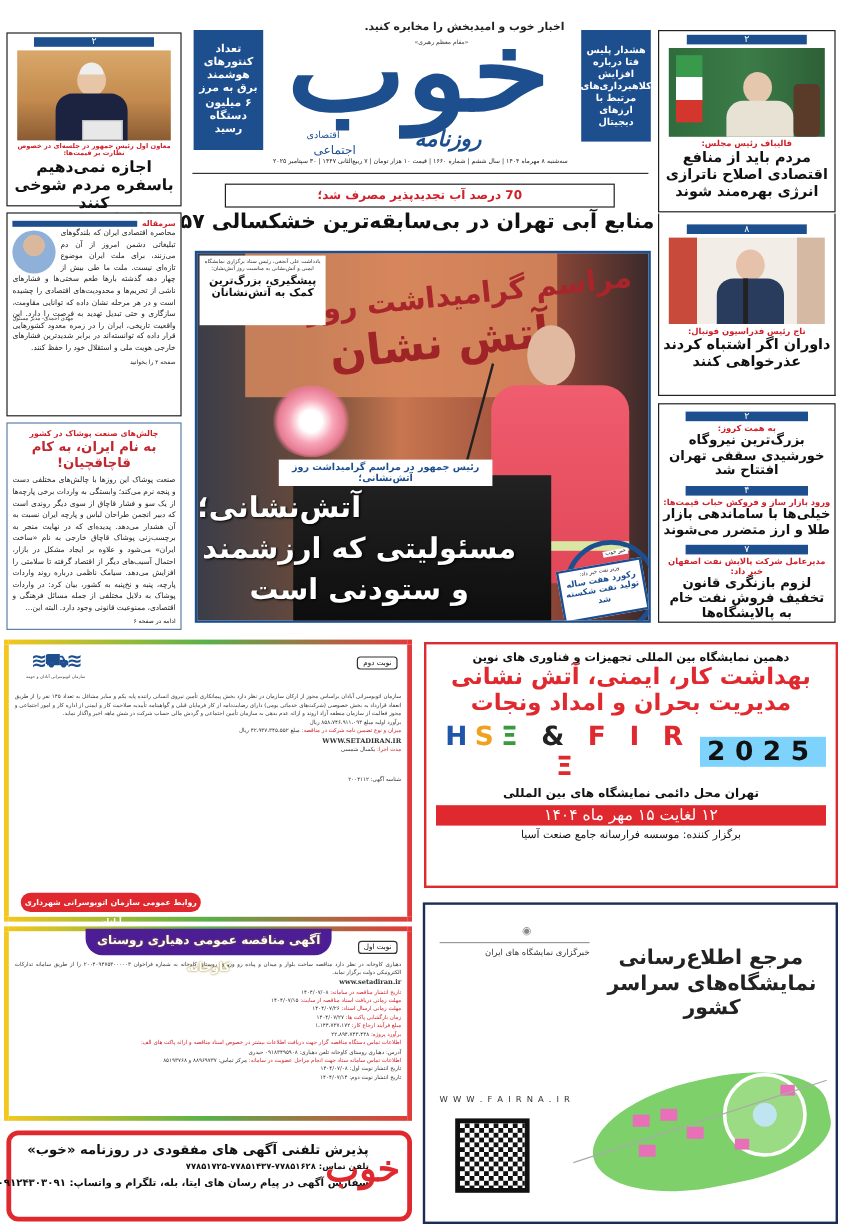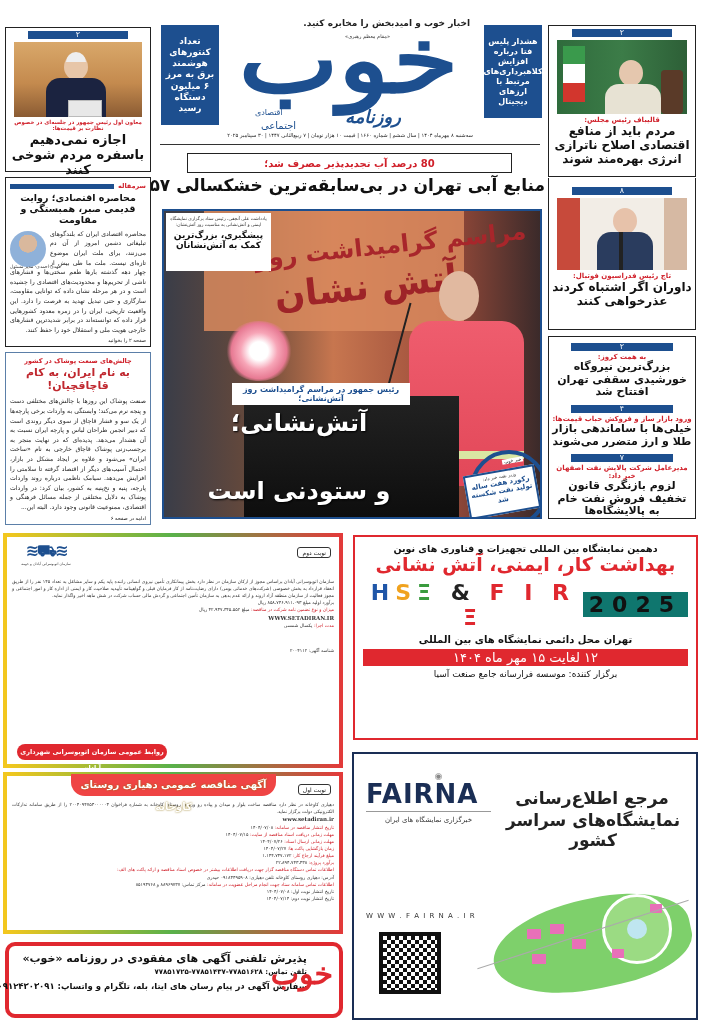--- a/index.html
+++ b/index.html
@@ -55,30 +55,29 @@
     <div style="position:absolute;left:6px;top:6px;width:22px;height:56px;background:linear-gradient(180deg,#3a9a4c 0 33%,#fff 33% 66%,#d2362d 66%)"></div>
     <div style="position:absolute;left:62px;top:20px;width:24px;height:26px;border-radius:50%;background:#e5c7ae"></div>
     <div style="position:absolute;left:48px;top:44px;width:56px;height:32px;border-radius:14px 14px 0 0;background:#e7e2d3"></div>
     <div style="position:absolute;left:104px;top:30px;width:22px;height:44px;background:#5a3a28;border-radius:4px"></div>
   </div>
   <div class="kicker" style="margin-top:2px">قالیباف رئیس مجلس:</div>
   <div class="hl" style="font-size:12px;margin-top:1px">مردم باید از منافع اقتصادی اصلاح ناترازی انرژی بهره‌مند شوند</div>
 </div>
 
 <div class="box" style="left:187px;top:153px;width:325px;height:20px;display:flex;align-items:center;justify-content:center">
-  <span style="color:#d0202a;font-size:10px;font-weight:bold">80 درصد آب تجدیدپذیر مصرف شد؛</span>
+  <span style="color:#d0202a;font-size:10px;font-weight:bold">70 درصد آب تجدیدپذیر مصرف شد؛</span>
 </div>
 <div class="abs hl" style="left:160px;top:176px;width:385px;font-size:17px;white-space:nowrap">منابع آبی تهران در بی‌سابقه‌ترین خشکسالی ۵۷ سال اخیر</div>
 
 <div class="box" style="left:5px;top:177px;width:146px;height:170px;padding:4px">
   <div style="display:flex;align-items:center;gap:4px">
     <span style="color:#d0202a;font-size:6.5px;font-weight:bold">سرمقاله</span>
     <span style="flex:1;height:5px;background:#1d4f8f"></span>
   </div>
-  <div class="hl" style="font-size:9.5px;margin:3px 0">محاصره اقتصادی؛ روایت قدیمی صبر، همبستگی و مقاومت</div>
   <div style="float:left;width:36px;height:36px;border-radius:50%;background:radial-gradient(circle at 50% 35%,#d9b89d 0 30%,#8fb1d9 31% 100%);margin:2px 4px 0 0"></div>
   <div class="body-txt">محاصره اقتصادی ایران که بلندگوهای تبلیغاتی دشمن امروز از آن دم می‌زنند، برای ملت ایران موضوع تازه‌ای نیست. ملت ما طی بیش از چهار دهه گذشته بارها طعم سختی‌ها و فشارهای ناشی از تحریم‌ها و محدودیت‌های اقتصادی را چشیده است و در هر مرحله نشان داده که توانایی مقاومت، سازگاری و حتی تبدیل تهدید به فرصت را دارد. این واقعیت تاریخی، ایران را در زمره معدود کشورهایی قرار داده که توانسته‌اند در برابر شدیدترین فشارهای خارجی هویت ملی و استقلال خود را حفظ کنند.</div>
   <div style="font-size:4.5px;color:#333;position:absolute;left:4px;top:86px">مهدی احمدی- مدیر مسئول</div>
   <div style="font-size:5px;margin-top:3px;color:#222">صفحه ۲ را بخوانید</div>
 </div>
 
 <div class="box" style="left:5px;top:352px;width:146px;height:173px;padding:4px;border-color:#5b7fa8">
   <div class="kicker" style="font-size:6.5px">چالش‌های صنعت پوشاک در کشور</div>
   <div class="hl" style="font-size:11px;color:#c0282f;margin:2px 0 4px">به نام ایران، به کام قاچاقچیان!</div>
   <div class="body-txt">صنعت پوشاک این روزها با چالش‌های مختلفی دست و پنجه نرم می‌کند؛ وابستگی به واردات برخی پارچه‌ها از یک سو و فشار قاچاق از سوی دیگر روندی است که دبیر انجمن طراحان لباس و پارچه ایران نسبت به آن هشدار می‌دهد. پدیده‌ای که در نهایت منجر به برچسب‌زنی پوشاک قاچاق خارجی به نام «ساخت ایران» می‌شود و علاوه بر ایجاد مشکل در بازار، احتمال آسیب‌های دیگر از اقتصاد گرفته تا سلامتی را افزایش می‌دهد. سیامک ناظمی درباره روند واردات پارچه، پنبه و نخ‌پنبه به کشور، بیان کرد: در واردات پوشاک به دلایل مختلفی از جمله مسائل فرهنگی و اقتصادی، ممنوعیت قانونی وجود دارد. البته این...</div>
@@ -99,21 +98,22 @@
 
   <div style="position:absolute;left:80px;top:185px;width:215px;height:125px;background:linear-gradient(180deg,#222 0%,#0d0d0d 100%)"></div>
 
   <div style="position:absolute;left:2px;top:2px;width:105px;height:58px;background:#fff;padding:3px">
     <div style="font-size:4.5px;line-height:1.3;text-align:center;color:#333">یادداشت علی آنجفی، رئیس ستاد برگزاری نمایشگاه ایمنی و آتش‌نشانی به مناسبت روز آتش‌نشان:</div>
     <div style="font-size:9px;font-weight:bold;text-align:center;line-height:1.2;margin-top:2px">پیشگیری، بزرگ‌ترین کمک به آتش‌نشانان</div>
   </div>
 
   <div style="position:absolute;left:68px;top:172px;width:178px;background:#fff;color:#1d4f8f;font-size:8px;font-weight:bold;padding:2px 3px;text-align:center">رئیس جمهور در مراسم گرامیداشت روز آتش‌نشانی؛</div>
 
-  <div style="position:absolute;left:0;top:198px;width:270px;text-align:center;font-size:24px;font-weight:bold;color:#fff;text-shadow:1px 1px 2px #000">آتش‌نشانی؛</div>
+  <div style="position:absolute;left:0;top:198px;width:270px;text-align:left;font-size:24px;font-weight:bold;color:#fff;text-shadow:1px 1px 2px #000">آتش‌نشانی؛</div>
+  <div style="position:absolute;left:0;top:232px;width:270px;text-align:center;font-size:24px;font-weight:bold;color:#fff;text-shadow:1px 1px 2px #000">مسئولیتی که ارزشمند</div>
   <div style="position:absolute;left:0;top:266px;width:270px;text-align:center;font-size:24px;font-weight:bold;color:#fff;text-shadow:1px 1px 2px #000">و ستودنی است</div>
 
   <div style="position:absolute;left:300px;top:245px;width:80px;height:70px">
     <div style="position:absolute;left:6px;top:-6px;width:78px;height:78px;border-radius:50%;border:4px solid #1d4f8f"></div>
     <div style="position:absolute;left:2px;top:14px;width:72px;height:44px;background:#fff;border:2px solid #1d4f8f;transform:rotate(-10deg);padding:2px;text-align:center">
       <div style="font-size:4.5px;color:#333">وزیر نفت خبر داد:</div>
       <div style="font-size:7px;font-weight:bold;color:#1d4f8f;line-height:1.2">رکورد هفت ساله تولید نفت شکسته شد</div>
     </div>
     <div style="position:absolute;left:38px;top:2px;font-size:4.5px;background:#fff;padding:0 2px;transform:rotate(-10deg)">خبر خوب</div>
   </div>
@@ -159,21 +159,21 @@
     <div>برآورد اولیه مبلغ ۸۵۸،۷۴۶،۹۱۱،۰۹۳ ریال</div>
     <div><span class="red">میزان و نوع تضمین نامه شرکت در مناقصه:</span> <span>مبلغ ۴۲،۹۳۷،۳۴۵،۵۵۲ ریال</span></div>
     <div style="font-weight:bold;font-size:5.5px;font-family:'DejaVu Serif',serif">WWW.SETADIRAN.IR</div>
     <div><span class="red">مدت اجرا:</span> <span>یکسال شمسی</span></div>
     <div style="margin-top:18px">شناسه آگهی: ۲۰۰۴۱۱۲</div>
   </div>
   <div style="position:absolute;left:10px;bottom:4px;width:150px;height:16px;background:#e0282f;color:#fff;font-size:6.5px;font-weight:bold;text-align:center;line-height:16px;border-radius:8px">روابط عمومی سازمان اتوبوسرانی شهرداری آبادان</div>
 </div>
 
 <div class="abs" style="left:3px;top:772px;width:340px;height:162px;border:4px solid;border-image:linear-gradient(90deg,#f3c71e,#59b04a,#e23a3a) 1;background:#fff;padding:3px 5px">
-  <div style="position:absolute;left:64px;top:-2px;width:205px;height:22px;background:#ef4444;border-radius:0 0 14px 14px;text-align:center;font-size:10px;font-weight:bold;color:#fff;text-shadow:0 0 2px #8a6b00;line-height:22px">آگهی مناقصه عمومی دهیاری روستای کاوخانه</div>
+  <div style="position:absolute;left:64px;top:-2px;width:205px;height:22px;background:#4c1d95;border-radius:0 0 14px 14px;text-align:center;font-size:10px;font-weight:bold;color:#fff;text-shadow:0 0 2px #8a6b00;line-height:22px">آگهی مناقصه عمومی دهیاری روستای کاوخانه</div>
   <div style="position:absolute;right:8px;top:8px;font-size:6px;border:1px solid #333;padding:1px 4px;border-radius:3px">نوبت اول</div>
   <div style="margin-top:22px" class="tiny">
     <div>دهیاری کاوخانه در نظر دارد مناقصه ساخت بلوار و میدان و پیاده رو ورودی روستای کاوخانه به شماره فراخوان ۲۰۰۴۰۹۴۷۵۳۰۰۰۰۰۳ را از طریق سامانه تدارکات الکترونیکی دولت برگزار نماید.</div>
     <div style="font-weight:bold;font-size:5.5px;font-family:'DejaVu Serif',serif">www.setadiran.ir</div>
     <div><span class="red">تاریخ انتشار مناقصه در سامانه:</span> <span>۱۴۰۴/۰۷/۰۸</span></div>
     <div><span class="red">مهلت زمانی دریافت اسناد مناقصه از سایت:</span> <span>۱۴۰۴/۰۷/۱۵</span></div>
     <div><span class="red">مهلت زمانی ارسال اسناد:</span> <span>۱۴۰۴/۰۷/۲۶</span></div>
     <div><span class="red">زمان بازگشایی پاکت ها:</span> <span>۱۴۰۴/۰۷/۲۷</span></div>
     <div><span class="red">مبلغ فرآیند ارجاع کار:</span> <span>۱،۱۴۴،۷۳۷،۱۷۲</span></div>
     <div><span class="red">برآورد پروژه:</span> <span>۲۲،۸۹۴،۷۴۳،۴۳۸</span></div>
@@ -190,35 +190,35 @@
   <div style="margin-right:24px">
     <div style="font-size:11px;font-weight:bold">پذیرش تلفنی آگهی های مفقودی در روزنامه «خوب»</div>
     <div style="font-size:7px;font-weight:bold;margin-top:3px">تلفن تماس: ۷۷۸۵۱۶۲۸-۷۷۸۵۱۴۳۷-۷۷۸۵۱۷۲۵</div>
     <div style="font-size:8.5px;font-weight:bold;margin-top:5px;white-space:nowrap">سفارش آگهی در پیام رسان های ایتا، بله، تلگرام و واتساپ: ۰۹۱۲۴۳۰۳۰۹۱</div>
   </div>
 </div>
 
 <div class="abs" style="left:353px;top:535px;width:345px;height:205px;border:2px solid #e0282f;background:#fff;padding:4px 8px;text-align:center">
   <div style="font-size:9.5px;font-weight:bold;margin-top:2px">دهمین نمایشگاه بین المللی تجهیزات و فناوری های نوین</div>
   <div style="font-size:19px;font-weight:bold;color:#e0282f;line-height:1.15">بهداشت کار، ایمنی، آتش نشانی</div>
+  <div style="font-size:19px;font-weight:bold;color:#e0282f;line-height:1.15">مدیریت بحران و امداد ونجات</div>
   <div style="direction:ltr;display:flex;align-items:center;margin-top:4px;font-family:'DejaVu Sans',sans-serif;font-size:22px;font-weight:bold;letter-spacing:6px">
     <span><span style="color:#1f56a8">H</span><span style="color:#f0a21e">S</span><span style="color:#3a9b3e">Ξ</span> <span style="color:#222">&amp;</span> <span style="color:#e0282f">F I R Ξ</span></span>
-    <span style="background:#0f766e;color:#111;padding:0 6px;letter-spacing:8px">2025</span>
+    <span style="background:#7dd3fc;color:#111;padding:0 6px;letter-spacing:8px">2025</span>
   </div>
   <div style="font-size:10px;font-weight:bold;margin-top:4px">تهران محل دائمی نمایشگاه های بین المللی</div>
   <div style="background:#e0282f;color:#fff;font-size:13px;margin-top:4px;padding:1px 0">۱۲ لغایت ۱۵ مهر ماه ۱۴۰۴</div>
   <div style="font-size:9px;margin-top:3px">برگزار کننده: موسسه فرارسانه جامع صنعت آسیا</div>
 </div>
 
 <div class="abs" style="left:352px;top:752px;width:346px;height:268px;border:2px solid #1a2e55;background:#fff">
   <div style="position:absolute;left:12px;top:18px;width:125px;direction:ltr">
     <div style="text-align:center;color:#888;font-size:9px;margin-left:20px;line-height:1">◉</div>
-    <div style="font-size:26px;font-weight:bold;color:#1a2e55;letter-spacing:1px;line-height:1">FAIRNA</div>
     <div style="height:1px;background:#999;margin:4px 0"></div>
-    <div style="font-size:7px;color:#333;direction:rtl;text-align:center">خبرگزاری نمایشگاه های ایران</div>
+    <div style="font-size:7px;color:#333;direction:rtl;">خبرگزاری نمایشگاه های ایران</div>
   </div>
   <div style="position:absolute;right:8px;top:56px;width:190px;text-align:center;font-size:17px;font-weight:bold;color:#222">نمایشگاه‌های سراسر کشور</div>
   <div style="position:absolute;right:14px;top:34px;width:180px;text-align:center;font-size:17px;font-weight:bold;color:#222">مرجع اطلاع‌رسانی</div>
   <div style="position:absolute;left:12px;top:158px;font-size:7px;color:#333;direction:ltr;letter-spacing:1px">W W W . F A I R N A . I R</div>
   <div style="position:absolute;left:25px;top:178px;width:62px;height:62px;background:repeating-conic-gradient(#111 0 25%,#fff 0 50%) 0 0/8px 8px;border:4px solid #111"></div>
   <div style="position:absolute;left:118px;top:100px;width:222px;height:160px">
     <div style="position:absolute;left:20px;top:45px;width:200px;height:90px;border-radius:50% 45% 40% 50%;background:#7ed06b;transform:rotate(-12deg)"></div>
     <div style="position:absolute;left:130px;top:40px;width:70px;height:70px;border-radius:50%;background:#9bdb83;border:3px solid #fff"></div>
     <div style="position:absolute;left:155px;top:65px;width:20px;height:20px;border-radius:50%;background:#bfe6f0"></div>
     <div style="position:absolute;left:55px;top:75px;width:14px;height:10px;background:#e870b8"></div>

